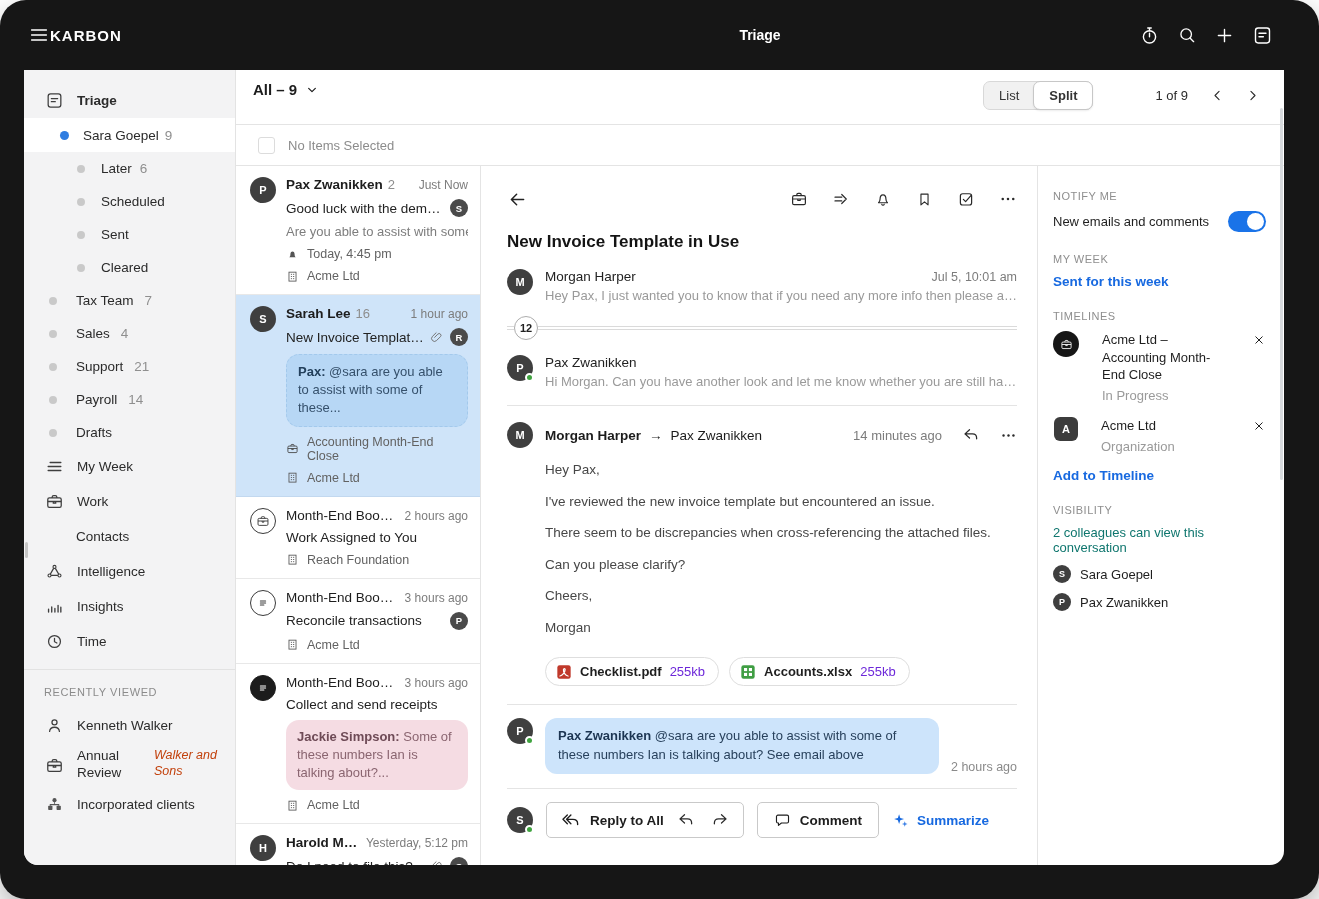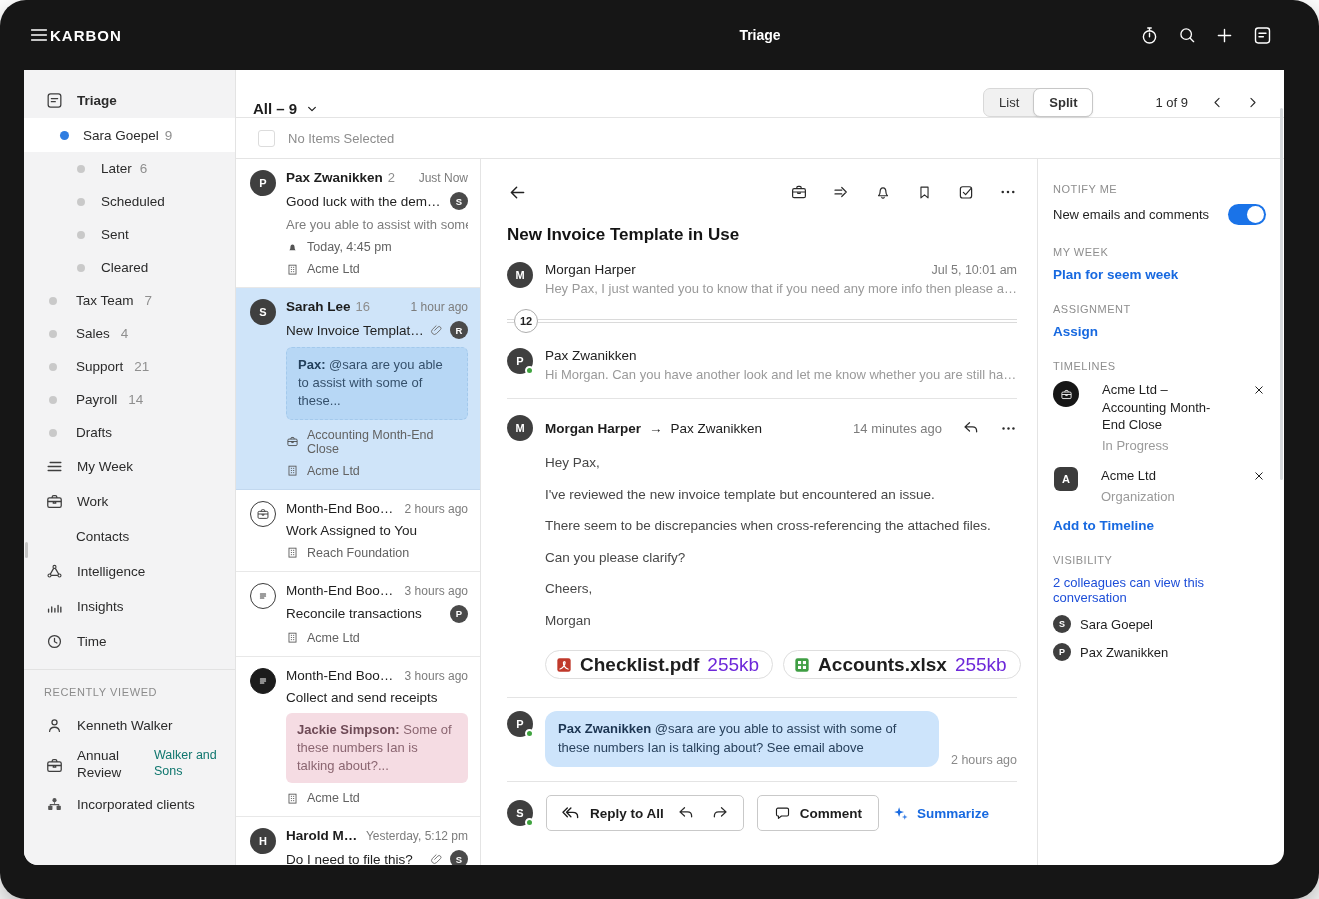--- a/index.html
+++ b/index.html
@@ -25,25 +25,25 @@
   .sb-acct{padding-left:36px;gap:14px;}
   .sb-sub{padding-left:53px;gap:16px;}
   .sb-sub .sb-dot{width:8px;height:8px;}
   .sb-team{padding-left:25px;gap:19px;}
   .sb-team .sb-dot{width:8px;height:8px;}
   .sb-nav{height:35px;}
   .sb-noicon{padding-left:52px;}
   .sb-div{border-top:1px solid #e2e2e2;margin:10px 0 12px;}
   .sb-head{font-size:11px;color:#8b8b8b;letter-spacing:.6px;padding:4px 0 10px 20px;}
   .sb-two{display:flex;line-height:1.25;}
-  .sb-two .sub{color:#0f766e;font-size:12.5px;}
+  .sb-two .sub{color:#c2410c;font-size:12.5px;font-style:italic;}
   .sb-ic{color:#3e3e3e;flex:none;width:20px;display:flex;justify-content:center;}
   
   .main{flex:1;display:flex;flex-direction:column;min-width:0;}
-  .list-header{height:48px;border-bottom:1px solid #e4e4e4;display:flex;align-items:flex-end;padding:17px 24px 0 17px;flex:none;}
+  .list-header{height:55px;border-bottom:1px solid #e4e4e4;display:flex;align-items:flex-start;padding:11px 24px 0 17px;flex:none;}
   .filter{display:flex;align-items:center;gap:7px;font-size:15px;font-weight:700;color:#1c1c1c;cursor:pointer;}
   .lh-right{margin-left:auto;display:flex;align-items:center;gap:26px;}
   .seg{display:flex;border:1px solid #d8d8d8;border-radius:7px;background:#f1f1f1;height:29px;overflow:visible;}
   .seg-btn{padding:0 15px;display:flex;align-items:center;font-size:13px;color:#333;cursor:pointer;}
   .seg-btn.active{background:#fff;border:1px solid #c7c7c7;border-radius:7px;margin:-1px;font-weight:700;box-shadow:0 1px 2px rgba(0,0,0,.08);}
   .pager{display:flex;align-items:center;gap:22px;font-size:13px;color:#2b2b2b;margin-left:36px;}
   .pg-arrows{display:flex;gap:20px;color:#2b2b2b;}
   .select-row{height:41px;border-bottom:1px solid #e4e4e4;display:flex;align-items:center;gap:13px;padding:0 22px;flex:none;}
   .cbx{width:17px;height:17px;border:1px solid #dcdcdc;border-radius:3px;background:#fff;cursor:pointer;flex:none;}
   .select-label{color:#8c8c8c;font-size:13px;}
@@ -61,21 +61,21 @@
   .erow1{display:flex;align-items:baseline;gap:5px;}
   .ename{font-weight:700;font-size:13.5px;color:#1d1d1d;white-space:nowrap;overflow:hidden;text-overflow:ellipsis;}
   .ecount{color:#8d8d8d;font-size:13px;}
   .etime{margin-left:auto;color:#7c7c7c;font-size:12px;white-space:nowrap;flex:none;}
   .esub{display:flex;align-items:center;gap:6px;font-size:13.5px;color:#222;margin-top:7px;}
   .esub-txt{white-space:nowrap;overflow:hidden;text-overflow:ellipsis;}
   .esub-icons{margin-left:auto;display:flex;align-items:center;gap:6px;flex:none;color:#6d6d6d;}
   .badge{width:18px;height:18px;border-radius:50%;background:#4a4a4a;color:#fff;font-size:9.5px;font-weight:700;display:flex;align-items:center;justify-content:center;flex:none;}
   .eprev{color:#7d7d7d;font-size:13px;margin-top:7px;white-space:nowrap;overflow:hidden;}
   .emeta{display:flex;align-items:center;gap:8px;color:#626262;font-size:12.5px;margin-top:8px;}
-  .equote{border-radius:6px;padding:8px 11px;font-size:13px;line-height:1.4;color:#4f4f4f;margin-top:8px;}
+  .equote{border-radius:13px;padding:8px 11px;font-size:13px;line-height:1.4;color:#4f4f4f;margin-top:8px;}
   .equote b{color:#333;}
   .equote.blue{background:#b7d7f5;border:1px dashed #a3c9ec;color:#35506b;}
   .equote.blue b{color:#23405c;}
   .equote.pink{background:#f5dce3;color:#8a6570;}
   .equote.pink b{color:#6e4a56;}
   
   .detail{flex:1;min-width:0;padding:16px 20px 0 26px;display:flex;flex-direction:column;overflow:hidden;}
   .d-toolbar{display:flex;align-items:center;height:34px;color:#222;}
   .d-tools{margin-left:auto;display:flex;align-items:center;gap:24px;color:#2a2a2a;}
   .d-title{font-size:17px;font-weight:700;color:#141414;margin:16px 0 12px;}
@@ -91,21 +91,21 @@
   .sep-pill{width:24px;height:24px;border:1px solid #adadad;border-radius:50%;background:#fff;font-size:11px;font-weight:700;display:flex;align-items:center;justify-content:center;color:#222;}
   .d-collapsed.bordered{border-bottom:1px solid #e4e4e4;padding-bottom:16px;}
   .d-msg-head{display:flex;align-items:center;gap:12px;margin-top:16px;}
   .d-from{font-size:13.5px;font-weight:700;color:#1c1c1c;}
   .d-arrow{color:#1c1c1c;font-size:13.5px;}
   .dm-right{margin-left:auto;display:flex;align-items:center;gap:20px;color:#2a2a2a;}
   .dm-time{color:#7c7c7c;font-size:13px;}
   .d-body{padding-left:38px;margin-top:12px;font-size:13.5px;color:#474747;}
   .d-body p{margin-bottom:12px;line-height:1.45;}
   .d-atts{padding-left:38px;display:flex;gap:10px;margin:8px 0 18px;}
-  .att{display:flex;align-items:center;gap:8px;border:1px solid #dedede;border-radius:15px;height:29px;padding:0 13px 0 10px;font-size:19px;color:#1e1e1e;cursor:pointer;background:#fff;}
+  .att{display:flex;align-items:center;gap:8px;border:1px solid #dedede;border-radius:15px;height:29px;padding:0 13px 0 10px;font-size:13px;color:#1e1e1e;cursor:pointer;background:#fff;}
   .att .size{color:#6d28d9;}
   .d-div{border-top:1px solid #e4e4e4;}
   .d-comment{display:flex;gap:12px;padding:13px 0 14px;align-items:flex-start;}
   .cbubble{background:#cde4fb;border-radius:12px;padding:9px 13px;font-size:13px;color:#28415c;line-height:1.45;max-width:400px;}
   .cbubble b{color:#1c3552;}
   .c-time{margin-left:auto;align-self:flex-end;color:#8a8a8a;font-size:12.5px;flex:none;}
   .d-replybar{display:flex;align-items:center;gap:13px;padding:13px 0;}
   .rbox{display:flex;align-items:center;border:1px solid #c9c9c9;border-radius:5px;height:36px;padding:0 14px;gap:10px;width:222px;cursor:pointer;color:#1d1d1d;}
   .rbox-label{font-size:13.5px;font-weight:600;}
   .rbox-icons{margin-left:auto;display:flex;gap:16px;color:#2a2a2a;}
@@ -118,21 +118,21 @@
   .notify-row{display:flex;align-items:center;justify-content:space-between;color:#1e1e1e;}
   .toggle{width:38px;height:21px;border-radius:11px;background:#1a73e8;position:relative;flex:none;cursor:pointer;}
   .knob{position:absolute;right:2px;top:2px;width:17px;height:17px;border-radius:50%;background:#fff;}
   .p-link{color:#1769e0;font-weight:600;font-size:13.5px;cursor:pointer;display:inline-block;}
   .t-item{display:flex;gap:23px;align-items:flex-start;margin-bottom:13px;}
   .t-av{width:26px;height:26px;border-radius:50%;background:#161616;color:#fff;display:flex;align-items:center;justify-content:center;flex:none;}
   .t-av.sq{border-radius:6px;background:#3c3c3c;width:24px;height:24px;font-size:11px;font-weight:700;margin-left:1px;}
   .t-body{flex:1;line-height:1.35;color:#1e1e1e;}
   .t-status{color:#9a9a9a;margin-top:3px;}
   .t-x{flex:none;color:#1c1c1c;margin-top:2px;cursor:pointer;}
-  .vis-text{color:#1d4ed8;margin-bottom:4px;}
+  .vis-text{color:#0f766e;margin-bottom:4px;}
   .vis-person{display:flex;align-items:center;gap:9px;margin-top:10px;color:#1e1e1e;}
 </style>
 </head>
 <body>
 
 <svg width="0" height="0" style="position:absolute">
   <defs>
     <g id="i-menu">
         <path d="M4 6.5h16M4 12h16M4 17.5h16" stroke="currentColor" stroke-width="1.8" fill="none" stroke-linecap="round"></path>
       </g>
@@ -828,25 +828,21 @@
             <div class="p-h">NOTIFY ME</div>
             <div class="notify-row">
               <span>New emails and comments</span>
               <span class="toggle">
                   <span class="knob"></span>
                 </span>
             </div>
           </div>
           <div class="p-sec">
             <div class="p-h">MY WEEK</div>
-            <span class="p-link">Plan for seem week</span>
-          </div>
-          <div class="p-sec">
-            <div class="p-h">ASSIGNMENT</div>
-            <span class="p-link">Assign</span>
+            <span class="p-link">Sent for this week</span>
           </div>
           <div class="p-sec">
             <div class="p-h">TIMELINES</div>
             <div class="t-item">
               <div class="t-av">
                   <svg class="ic" width="13" height="13" viewBox="0 0 24 24">
                     <use href="#i-briefcase"></use>
                   </svg>
                 </div>
               <div class="t-body">

